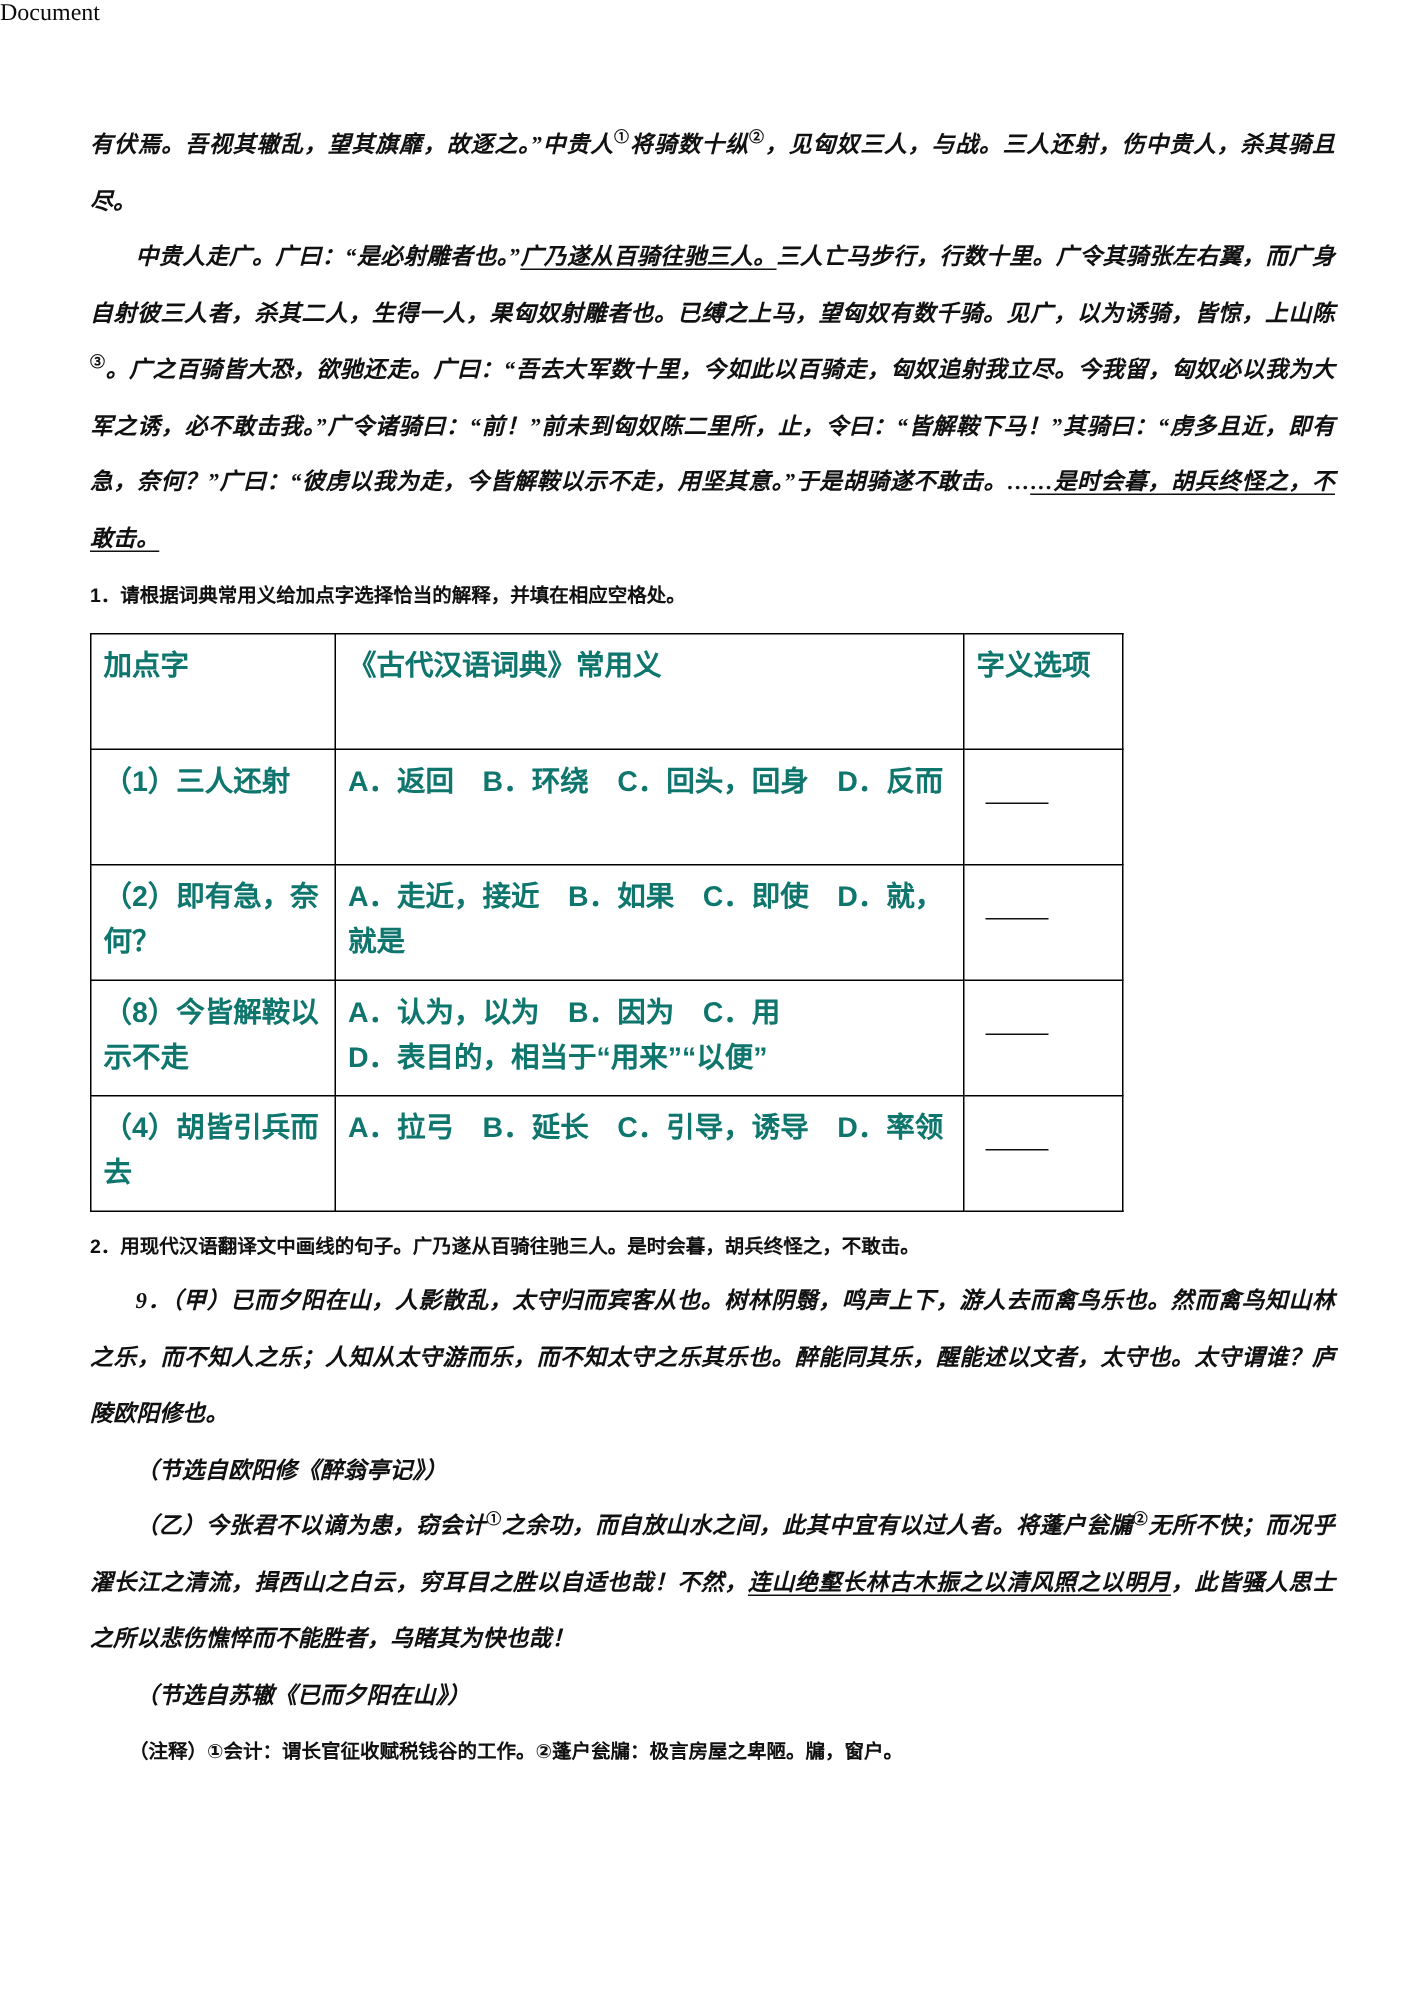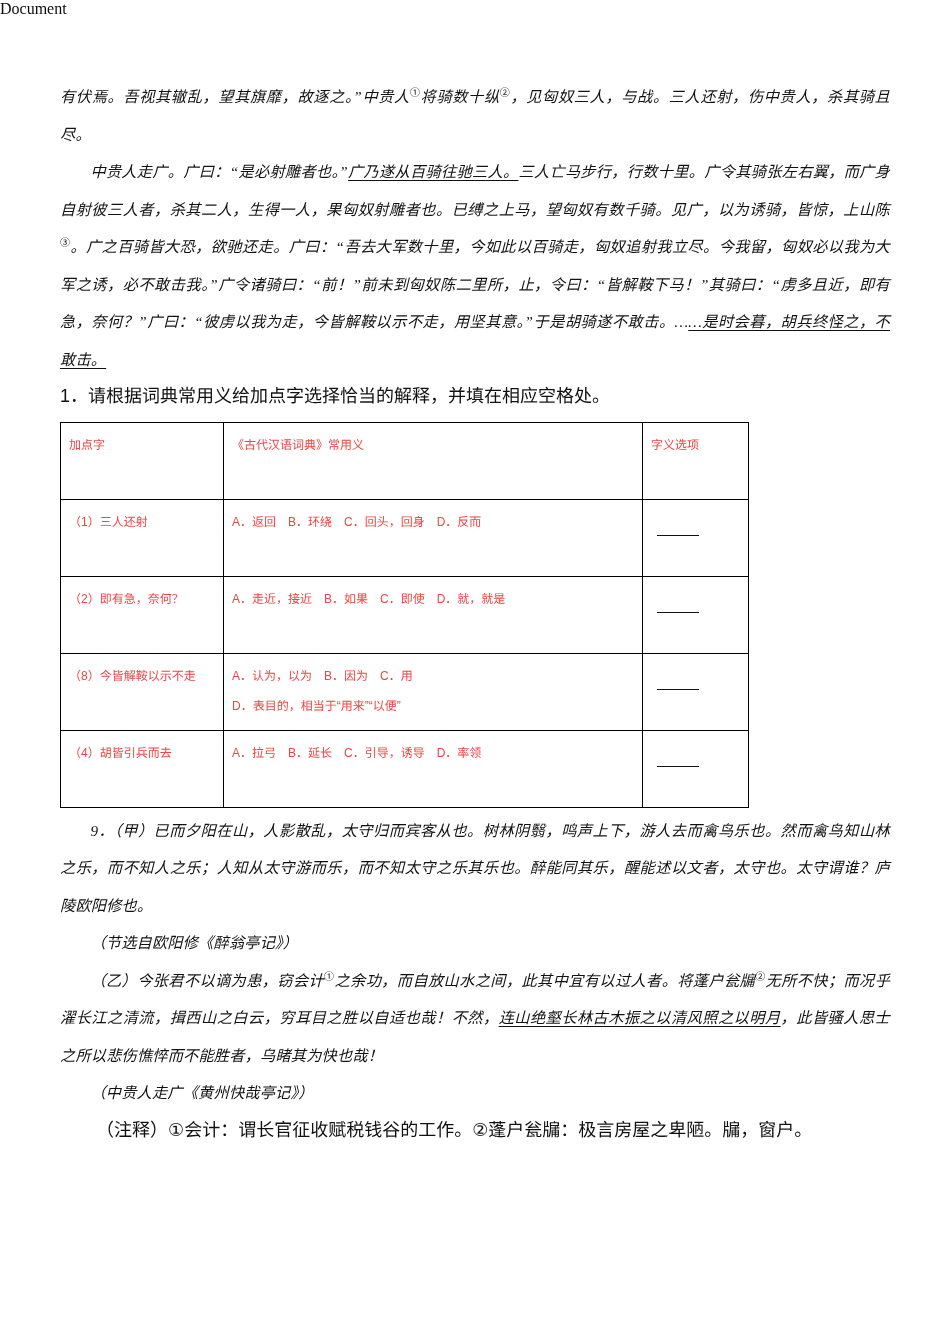--- a/index.html
+++ b/index.html
@@ -18,20 +18,21 @@
   }
 
   .page {
     position: absolute;
     left: 0;
     top: 0;
     width: 950px;
     height: 1116px;
     padding: 0;
     box-sizing: border-box;
+    font-weight: bold;
   }
 
   .content {
     position: absolute;
     left: 60px;
     top: 78px;
     width: 830px;
   }
 
   
@@ -45,21 +46,21 @@
     letter-spacing: 0.2px;
     margin: 0;
     color: #111;
   }
   .classic.indent { text-indent: 2em; }
 
   
   .modern {
     font-family: "Liberation Sans", "DejaVu Sans", sans-serif;
     font-style: normal;
-    font-size: 18px;
+    font-size: 13px;
     line-height: 37.5px;
     text-align: justify;
     text-justify: inter-ideograph;
     margin: 0;
     color: #111;
   }
   .modern.indent { text-indent: 2em; }
 
   .u { text-decoration: underline; text-underline-offset: 3px; }
 
@@ -72,22 +73,22 @@
 
   .q-line { margin: 0; }
 
   
   table.dict-table {
     border-collapse: collapse;
     width: 637px;
     margin: 6px 0 4px 0;
     table-layout: fixed;
     font-family: "Liberation Sans", "DejaVu Sans", sans-serif;
-    font-size: 12px;
-    color: #ef4444;
+    font-size: 19px;
+    color: #0f766e;
   }
   table.dict-table td {
     border: 1px solid #000;
     padding: 7px 8px 7px 8px;
     vertical-align: top;
     line-height: 30px;
     height: 62px;
   }
   table.dict-table td.c1 { width: 146px; }
   table.dict-table td.c2 { width: 402px; }
@@ -150,29 +151,30 @@
         </tr>
 
         <tr class="row-xtall">
           <td class="c1">（4）胡皆引兵而去</td>
           <td class="c2">A．拉弓　B．延长　C．引导，诱导　D．率领</td>
           <td class="c3"><span class="blankline"></span></td>
         </tr>
       </tbody>
     </table>
 
+    <p class="modern q-line"><span>2</span><span>．用现代汉语翻译文中画线的句子。广乃遂从百骑往驰三人。是时会暮，胡兵终怪之，不敢击。</span></p>
 
 
     <p class="classic indent"><span class="sup-num">9</span><span>．</span><span>（甲）</span><span>已而夕阳在山，人影散乱，太守归而宾客从也。树林阴翳，鸣声上下，游人去而禽鸟乐也。然而禽鸟知山林之乐，而不知人之乐；人知从太守游而乐，而不知太守之乐其乐也。醉能同其乐，醒能述以文者，太守也。太守谓谁？庐陵欧阳修也。</span></p>
 
     <p class="classic indent"><span>（节选自欧阳修《醉翁亭记》）</span></p>
 
     <p class="classic indent"><span>（乙）</span><span>今张君不以谪为患，窃会计<span class="sup">①</span>之余功，而自放山水之间，此其中宜有以过人者。将蓬户瓮牖<span class="sup">②</span>无所不快；而况乎濯长江之清流，揖西山之白云，穷耳目之胜以自适也哉！不然，</span><span class="u">连山绝壑长林古木振之以清风照之以明月</span><span>，此皆骚人思士之所以悲伤憔悴而不能胜者，乌睹其为快也哉！</span></p>
 
-    <p class="classic indent"><span>（中贵人走广《黄州快哉亭记》）</span></p>
+    <p class="classic indent"><span>（节选自苏辙《已而夕阳在山》）</span></p>
 
     <p class="modern indent"><span>（注释）①会计：谓长官征收赋税钱谷的工作。②蓬户瓮牖：极言房屋之卑陋。牖，窗户。</span></p>
 
   </div>
 </div>
 
 
 
 <domain>Document</domain>
 

